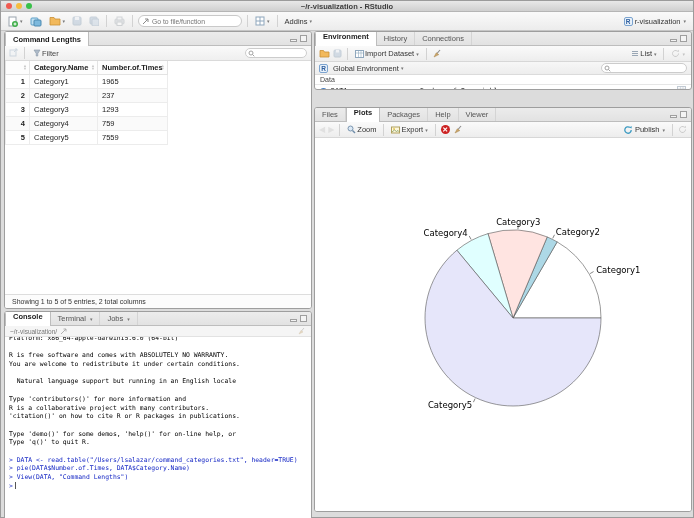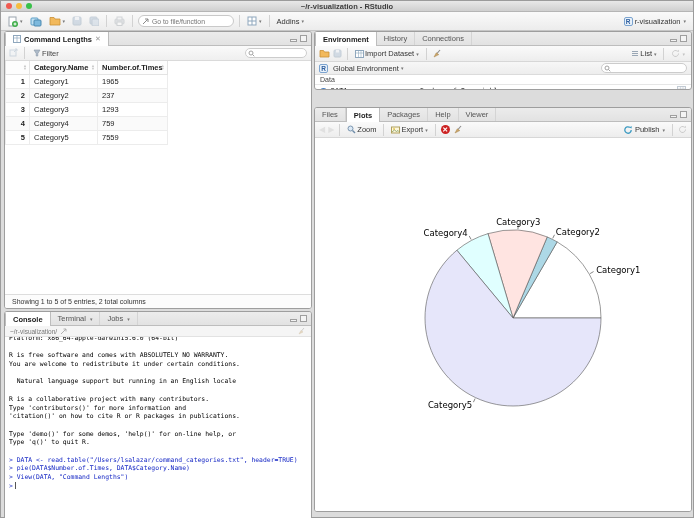--- a/index.html
+++ b/index.html
@@ -16,41 +16,41 @@
   .light.red{ background:#f05a50; } .light.yellow{ background:#f6bc3e; } .light.green{ background:#39c149; }
 
   
   .maintoolbar { height:19px; background:linear-gradient(#fafafa,#ececec); border-bottom:1px solid #c6c6c6;
                  display:flex; align-items:center; padding:0 5px; gap:3px; font-size:7.5px; color:#333; }
   .sep { width:1px; height:12px; background:#d2d2d2; margin:0 2px; }
   .caret { font-size:5px; color:#777; margin-left:1px; }
   .tbtn { display:flex; align-items:center; gap:1px; padding:1px 2px; border-radius:2px; }
   .grayed { opacity:.38; }
   .goto { position:relative; }
-  .goto input { width:96px; height:12px; border:1px solid #c9c9c9; border-radius:7px; background:#fff;
+  .goto input { width:104px; height:12px; border:1px solid #c9c9c9; border-radius:7px; background:#fff;
                 font-size:6.8px; color:#888; padding:0 4px 0 13px; outline:none; font-family:"Liberation Sans",sans-serif; }
   .goto .gicon { position:absolute; left:4px; top:3px; }
   .spacer { flex:1; }
   .rproj { display:flex; align-items:center; gap:2px; font-size:7.5px; color:#333; }
   .rcube { width:9px; height:9px; border:1px solid #7ba3cf; border-radius:2px; background:#e8f1fa; color:#2f5f9e;
            font-size:6.5px; font-weight:bold; display:flex; align-items:center; justify-content:center; }
 
   
   .panel { position:absolute; background:#fff; border:1px solid #9e9e9e; border-radius:3px; overflow:hidden;
            display:flex; flex-direction:column; }
   #panel-viewer  { left:3px;   top:30px;  width:308px; height:278px; }
   #panel-console { left:3px;   top:310px; width:308px; height:261px; }
   #panel-env     { left:313px; top:30px;  width:378px; height:59px; }
   #panel-plots   { left:313px; top:106px; width:378px; height:405px; }
 
   .tabbar { height:14px; background:linear-gradient(#ececec,#e2e2e2); border-bottom:1px solid #bdbdbd;
             display:flex; align-items:stretch; font-size:7.5px; color:#555; flex:none; }
   .tab { display:flex; align-items:center; gap:3px; padding:0 7px; border-right:1px solid #d4d4d4; }
   .tab.active { background:#fff; color:#1a1a1a; border-right:1px solid #bdbdbd; border-left:1px solid #bdbdbd;
-                margin-bottom:-1px; font-weight:bold; }
+                margin-bottom:-1px; font-weight:bold;flex-direction:column; }
   .tab .tclose { color:#999; font-size:7px; font-weight:normal; }
   .minmax { margin-left:auto; display:flex; align-items:center; gap:3px; padding:0 4px; }
   .mm { width:7px; height:7px; border:1px solid #9f9f9f; background:#f4f4f4; }
   .mm.dash { height:3px; margin-top:3px; }
 
   .ptoolbar { height:16px; background:linear-gradient(#fafafa,#ededed); border-bottom:1px solid #d7d7d7;
               display:flex; align-items:center; padding:0 4px; gap:3px; font-size:7.5px; color:#333; flex:none; }
 
   
   .viewer-toolbar { height:15px; background:linear-gradient(#fafafa,#efefef); border-bottom:1px solid #dadada;
@@ -295,22 +295,22 @@
     </div>
     <div class="console-body">
       <div class="console-lines" id="console-lines">
           <div class="cline">Platform: x86_64-apple-darwin15.6.0 (64-bit)</div>
           <div class="cline"></div>
           <div class="cline">R is free software and comes with ABSOLUTELY NO WARRANTY.</div>
           <div class="cline">You are welcome to redistribute it under certain conditions.</div>
           <div class="cline"></div>
           <div class="cline">  Natural language support but running in an English locale</div>
           <div class="cline"></div>
+          <div class="cline">Type 'contributors()' for more information and</div>
           <div class="cline">R is a collaborative project with many contributors.</div>
-          <div class="cline">Type 'contributors()' for more information and</div>
           <div class="cline">'citation()' on how to cite R or R packages in publications.</div>
           <div class="cline"></div>
           <div class="cline">Type 'demo()' for some demos, 'help()' for on-line help, or</div>
           <div class="cline">Type 'q()' to quit R.</div>
           <div class="cline"></div>
           <div class="cline input">&gt; DATA &lt;- read.table("/Users/lsalazar/command_categories.txt", header=TRUE)</div>
           <div class="cline input">&gt; pie(DATA$Number.of.Times, DATA$Category.Name)</div>
           <div class="cline input">&gt; View(DATA, "Command Lengths")</div>
         </div>
       <div class="promptline"><span>&gt;</span><span class="cursor"></span></div>

